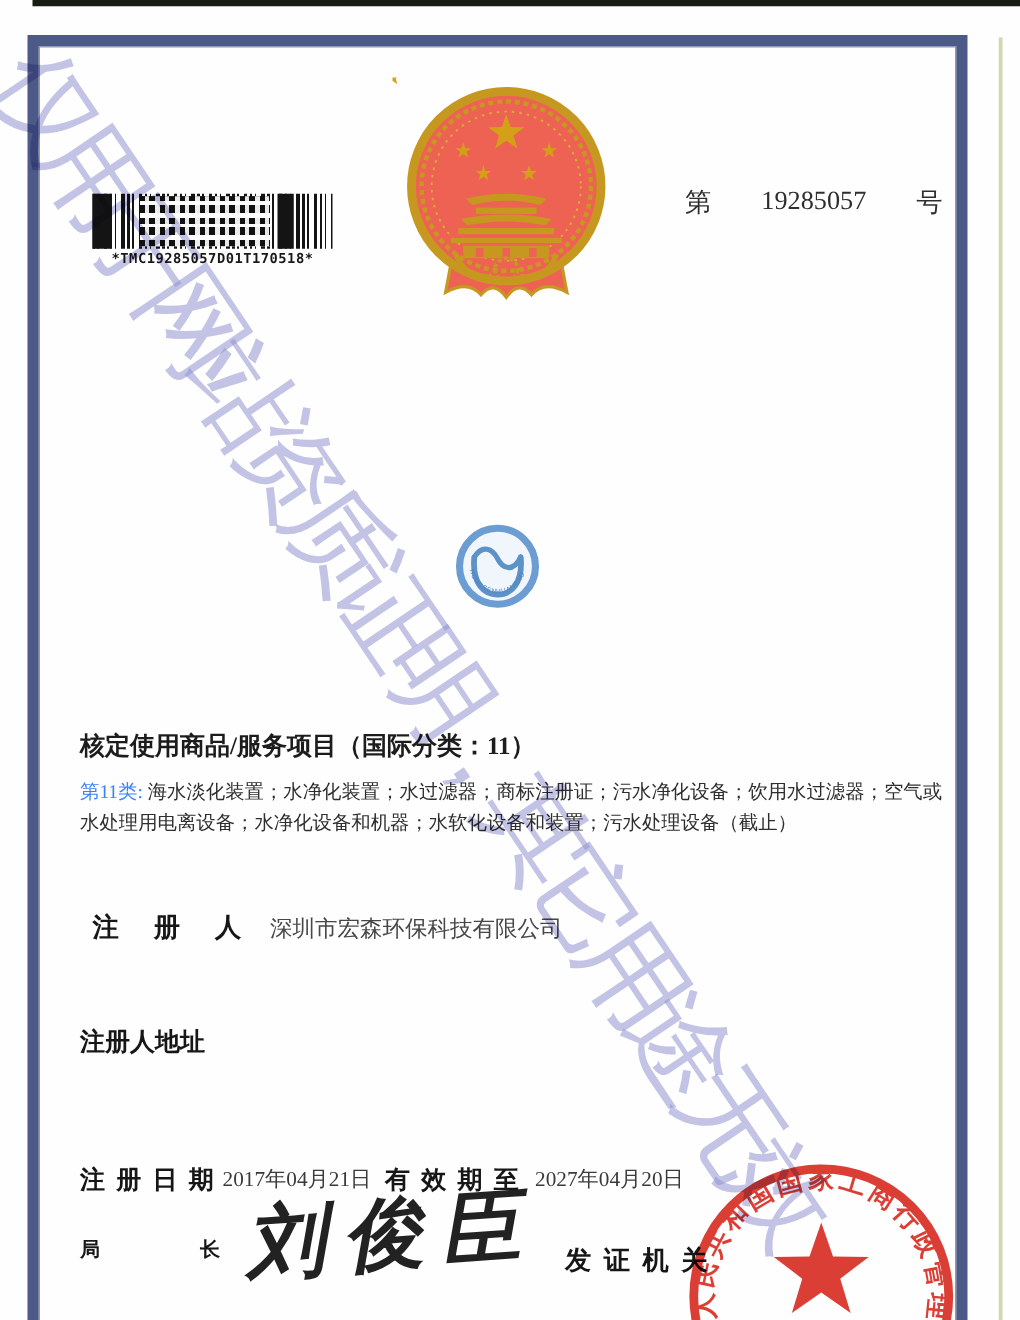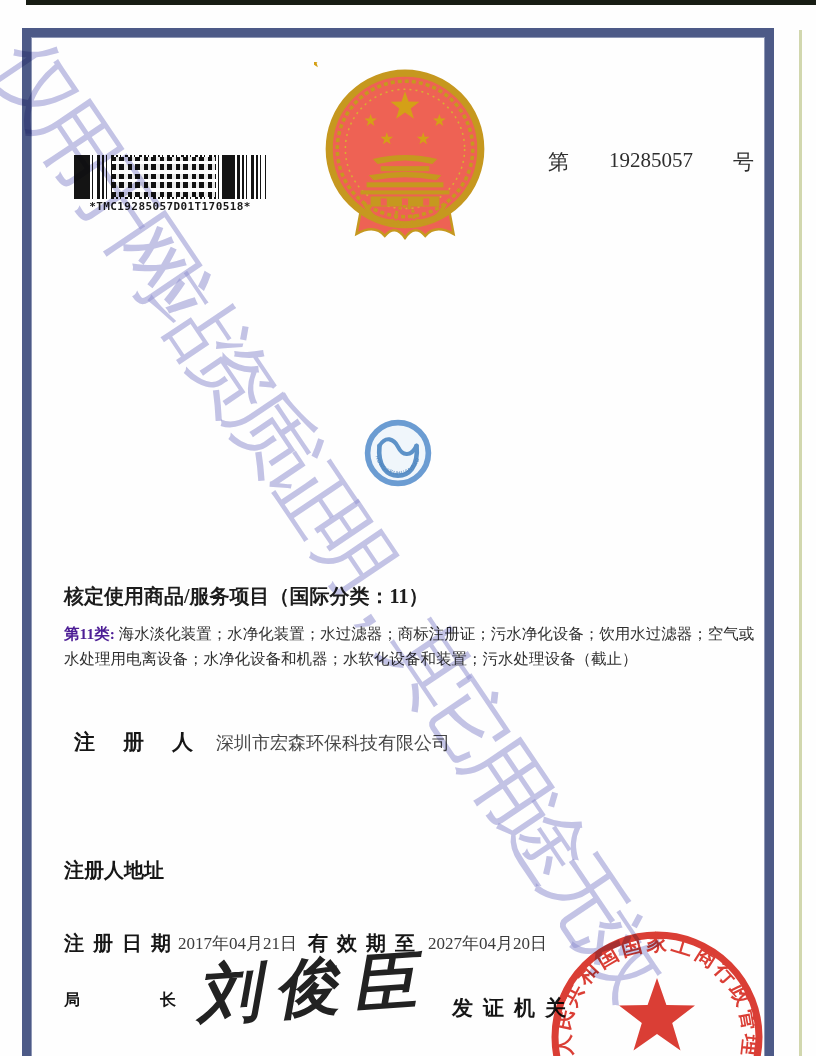--- a/index.html
+++ b/index.html
@@ -33,25 +33,25 @@
     font-size:21px;color:#2e2e2e;}
   
   .title{position:absolute;left:398px;top:248px;transform:translateX(-50%);
     font-size:37px;font-weight:700;letter-spacing:17px;margin-left:9px;color:#3b3b3b;white-space:nowrap;}
   
   .emblem{position:absolute;left:314px;top:62px;}
   .tmlogo{position:absolute;left:364px;top:419px;}
   
   .goods-heading{position:absolute;left:64px;top:583px;font-size:20px;font-weight:700;color:#1c1c1c;}
   .goods{position:absolute;left:64px;top:622px;width:694px;font-size:15.5px;line-height:1.6;color:#2e2e2e;}
-  .goods b{font-weight:700;color:#4c1d95;}
+  .goods b{font-weight:400;color:#3b82f6;}
   .row-label{position:absolute;font-weight:700;color:#161616;}
   .lbl-reg{left:74px;top:728px;font-size:21px;letter-spacing:28px;white-space:nowrap;}
   .val-reg{position:absolute;left:180px;top:731px;font-size:18px;color:#474747;margin-left:36px;}
-  .lbl-addr{left:64px;top:820px;font-size:20px;margin-top:37px;}
+  .lbl-addr{left:64px;top:820px;font-size:20px;}
   .val-addr{position:absolute;left:176px;top:820px;width:524px;font-size:17px;line-height:1.45;color:#3c3c3c;}
   .lbl-date{left:64px;top:930px;font-size:20px;letter-spacing:9px;white-space:nowrap;}
   .val-date1{position:absolute;left:178px;top:932px;font-size:17px;color:#3a3a3a;}
   .lbl-valid{left:308px;top:930px;font-size:20px;letter-spacing:9px;white-space:nowrap;text-align:right;}
   .val-date2{position:absolute;left:428px;top:932px;font-size:17px;color:#3a3a3a;}
   .lbl-director{left:64px;top:990px;font-size:16px;letter-spacing:80px;white-space:nowrap;}
   .signature{position:absolute;left:196px;top:944px;font-size:64px;font-weight:700;font-style:italic;
     letter-spacing:14px;color:#222;transform:rotate(-4deg);white-space:nowrap;}
   .lbl-issuer{left:452px;top:994px;font-size:21px;letter-spacing:10px;white-space:nowrap;}
   

